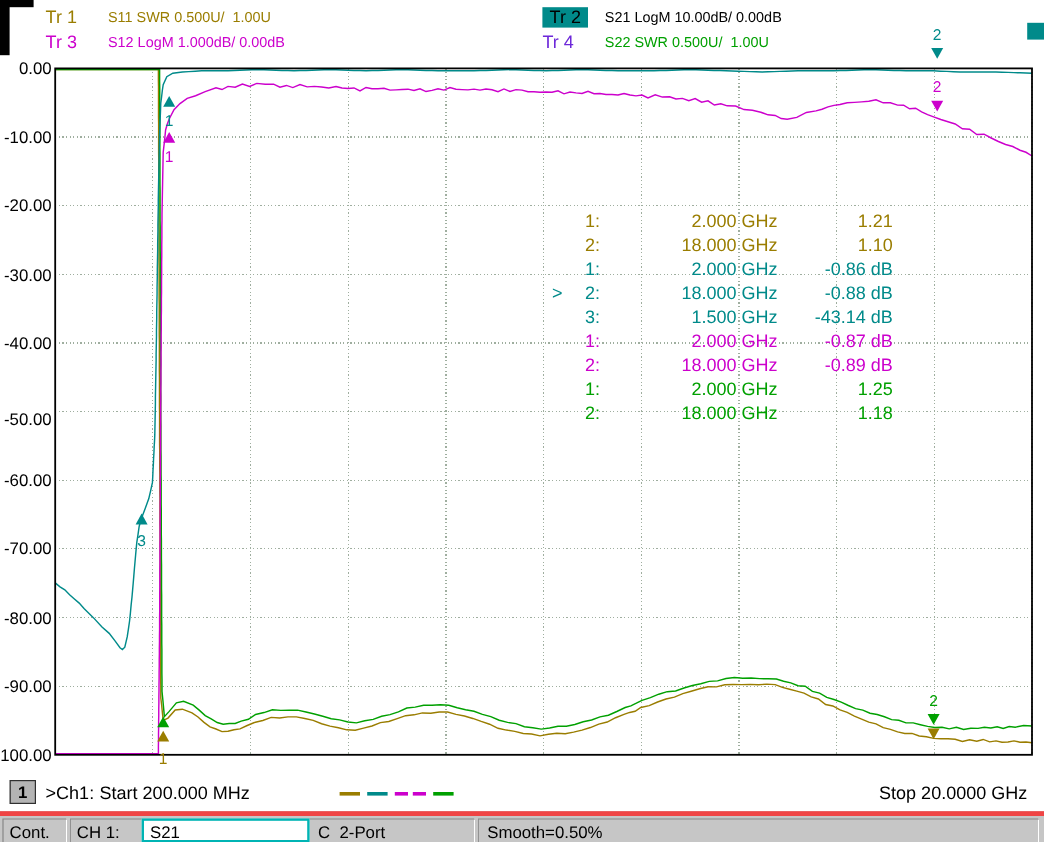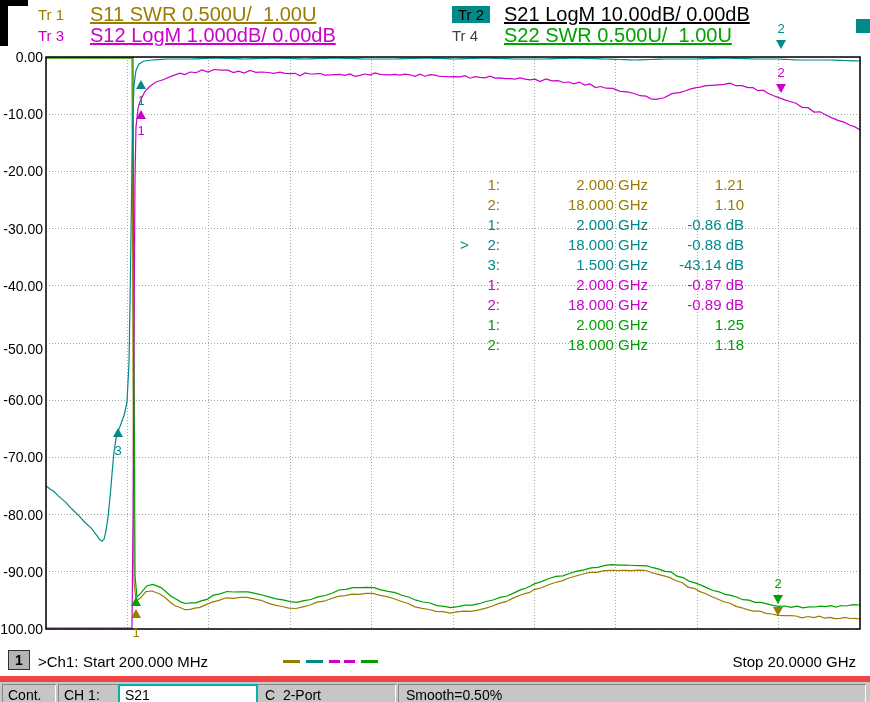--- a/index.html
+++ b/index.html
@@ -10,21 +10,21 @@
     position:relative;
     overflow:hidden;
     color:#000;
   }
   #screen { position:absolute; left:0; top:0; width:870px; height:702px; background:#fff; }
 
   
   #trace-status-bar { position:absolute; left:0; top:0; width:742px; height:46px; background:#fff; }
   .hdr-label { position:absolute; font-size:15px; line-height:17px; white-space:pre; }
   .hdr-label.active { padding:0 6px; }
-  .hdr-text  { position:absolute; font-size:20px; line-height:17px; white-space:pre;text-decoration:underline; }
+  .hdr-text  { position:absolute; font-size:12px; line-height:17px; white-space:pre; }
 
   .corner-block { position:absolute; background:#000; }
 
   
   #chart-area { position:absolute; left:0; top:0; width:870px; height:702px; }
   #chart-svg  { position:absolute; left:0; top:0; }
   .ylabel { position:absolute; right:827px; font-size:14px; white-space:nowrap; }
 
   .tri { position:absolute; width:0; height:0; transform:translateX(-50%); }
   .tri.up   { border-left:5px solid transparent; border-right:5px solid transparent; border-bottom:9px solid currentColor; }
@@ -44,21 +44,21 @@
   #channel-number-box { position:absolute; left:8px; top:4px; width:22px; height:20px;
       background:#b4b4b4; border:1px solid #303030; font-weight:bold; font-size:14px;
       text-align:center; line-height:18px; }
   #channel-prefix { position:absolute; left:38px; top:7px; white-space:pre;text-align:center; }
   #start-frequency { position:absolute; left:83px; top:7px; white-space:pre; }
   #stop-frequency { position:absolute; right:14px; top:7px; white-space:pre; }
   .legend-dash { position:absolute; top:14px; height:3px; }
 
   
   #status-bar { position:absolute; left:0; top:676px; width:870px; height:26px;
-      background:#c6c6c6; border-top:6px solid #ef4444; font-size:14px; }
+      background:#c6c6c6; border-top:4px solid #ef4444; font-size:14px; }
   .status-section { position:absolute; top:2px; height:21px;
       box-shadow: inset 1px 1px 0 #868686, inset -1px -1px 0 #ffffff; }
   .status-text { position:absolute; top:5px; white-space:pre; }
   #parameter-field { position:absolute; left:118px; top:2px; width:140px; height:20px;
       background:#fff; border:2px solid #00b4b4; }
   #parameter-field span { position:absolute; left:5px; top:1px; font-size:14px; }
 </style>
 </head>
 <body>
 
@@ -177,21 +177,21 @@
       </div>
     </div>
 
   <div id="trace-status-bar">
       <div class="hdr-label" style="left: 38px; top: 6px; color: rgb(154, 125, 0);">Tr 1</div>
       <div class="hdr-text" style="left: 90px; top: 6px; color: rgb(154, 125, 0);">S11 SWR 0.500U/  1.00U</div>
       <div class="hdr-label active" style="left: 452px; top: 6px; background: rgb(0, 138, 138); color: rgb(0, 0, 0);">Tr 2</div>
       <div class="hdr-text" style="left: 504px; top: 6px; color: #000000;">S21 LogM 10.00dB/ 0.00dB</div>
       <div class="hdr-label" style="left: 38px; top: 27px; color: rgb(204, 0, 204);">Tr 3</div>
       <div class="hdr-text" style="left: 90px; top: 27px; color: rgb(204, 0, 204);">S12 LogM 1.000dB/ 0.00dB</div>
-      <div class="hdr-label" style="left: 452px; top: 27px; color: #404040;">Tr 4</div>
+      <div class="hdr-label" style="left: 452px; top: 27px; color: #6d28d9;">Tr 4</div>
       <div class="hdr-text" style="left: 504px; top: 27px; color: rgb(0, 160, 0);">S22 SWR 0.500U/  1.00U</div>
     </div>
   <div class="corner-block" style="left:0;top:0;width:8px;height:46px;"></div>
   <div class="corner-block" style="left:0;top:0;width:28px;height:6px;"></div>
 
   <div class="scroll-btn"></div>
 
   <div id="channel-bar">
     <div id="channel-number-box">1</div>
     <span id="channel-prefix">&gt;Ch1:</span>

